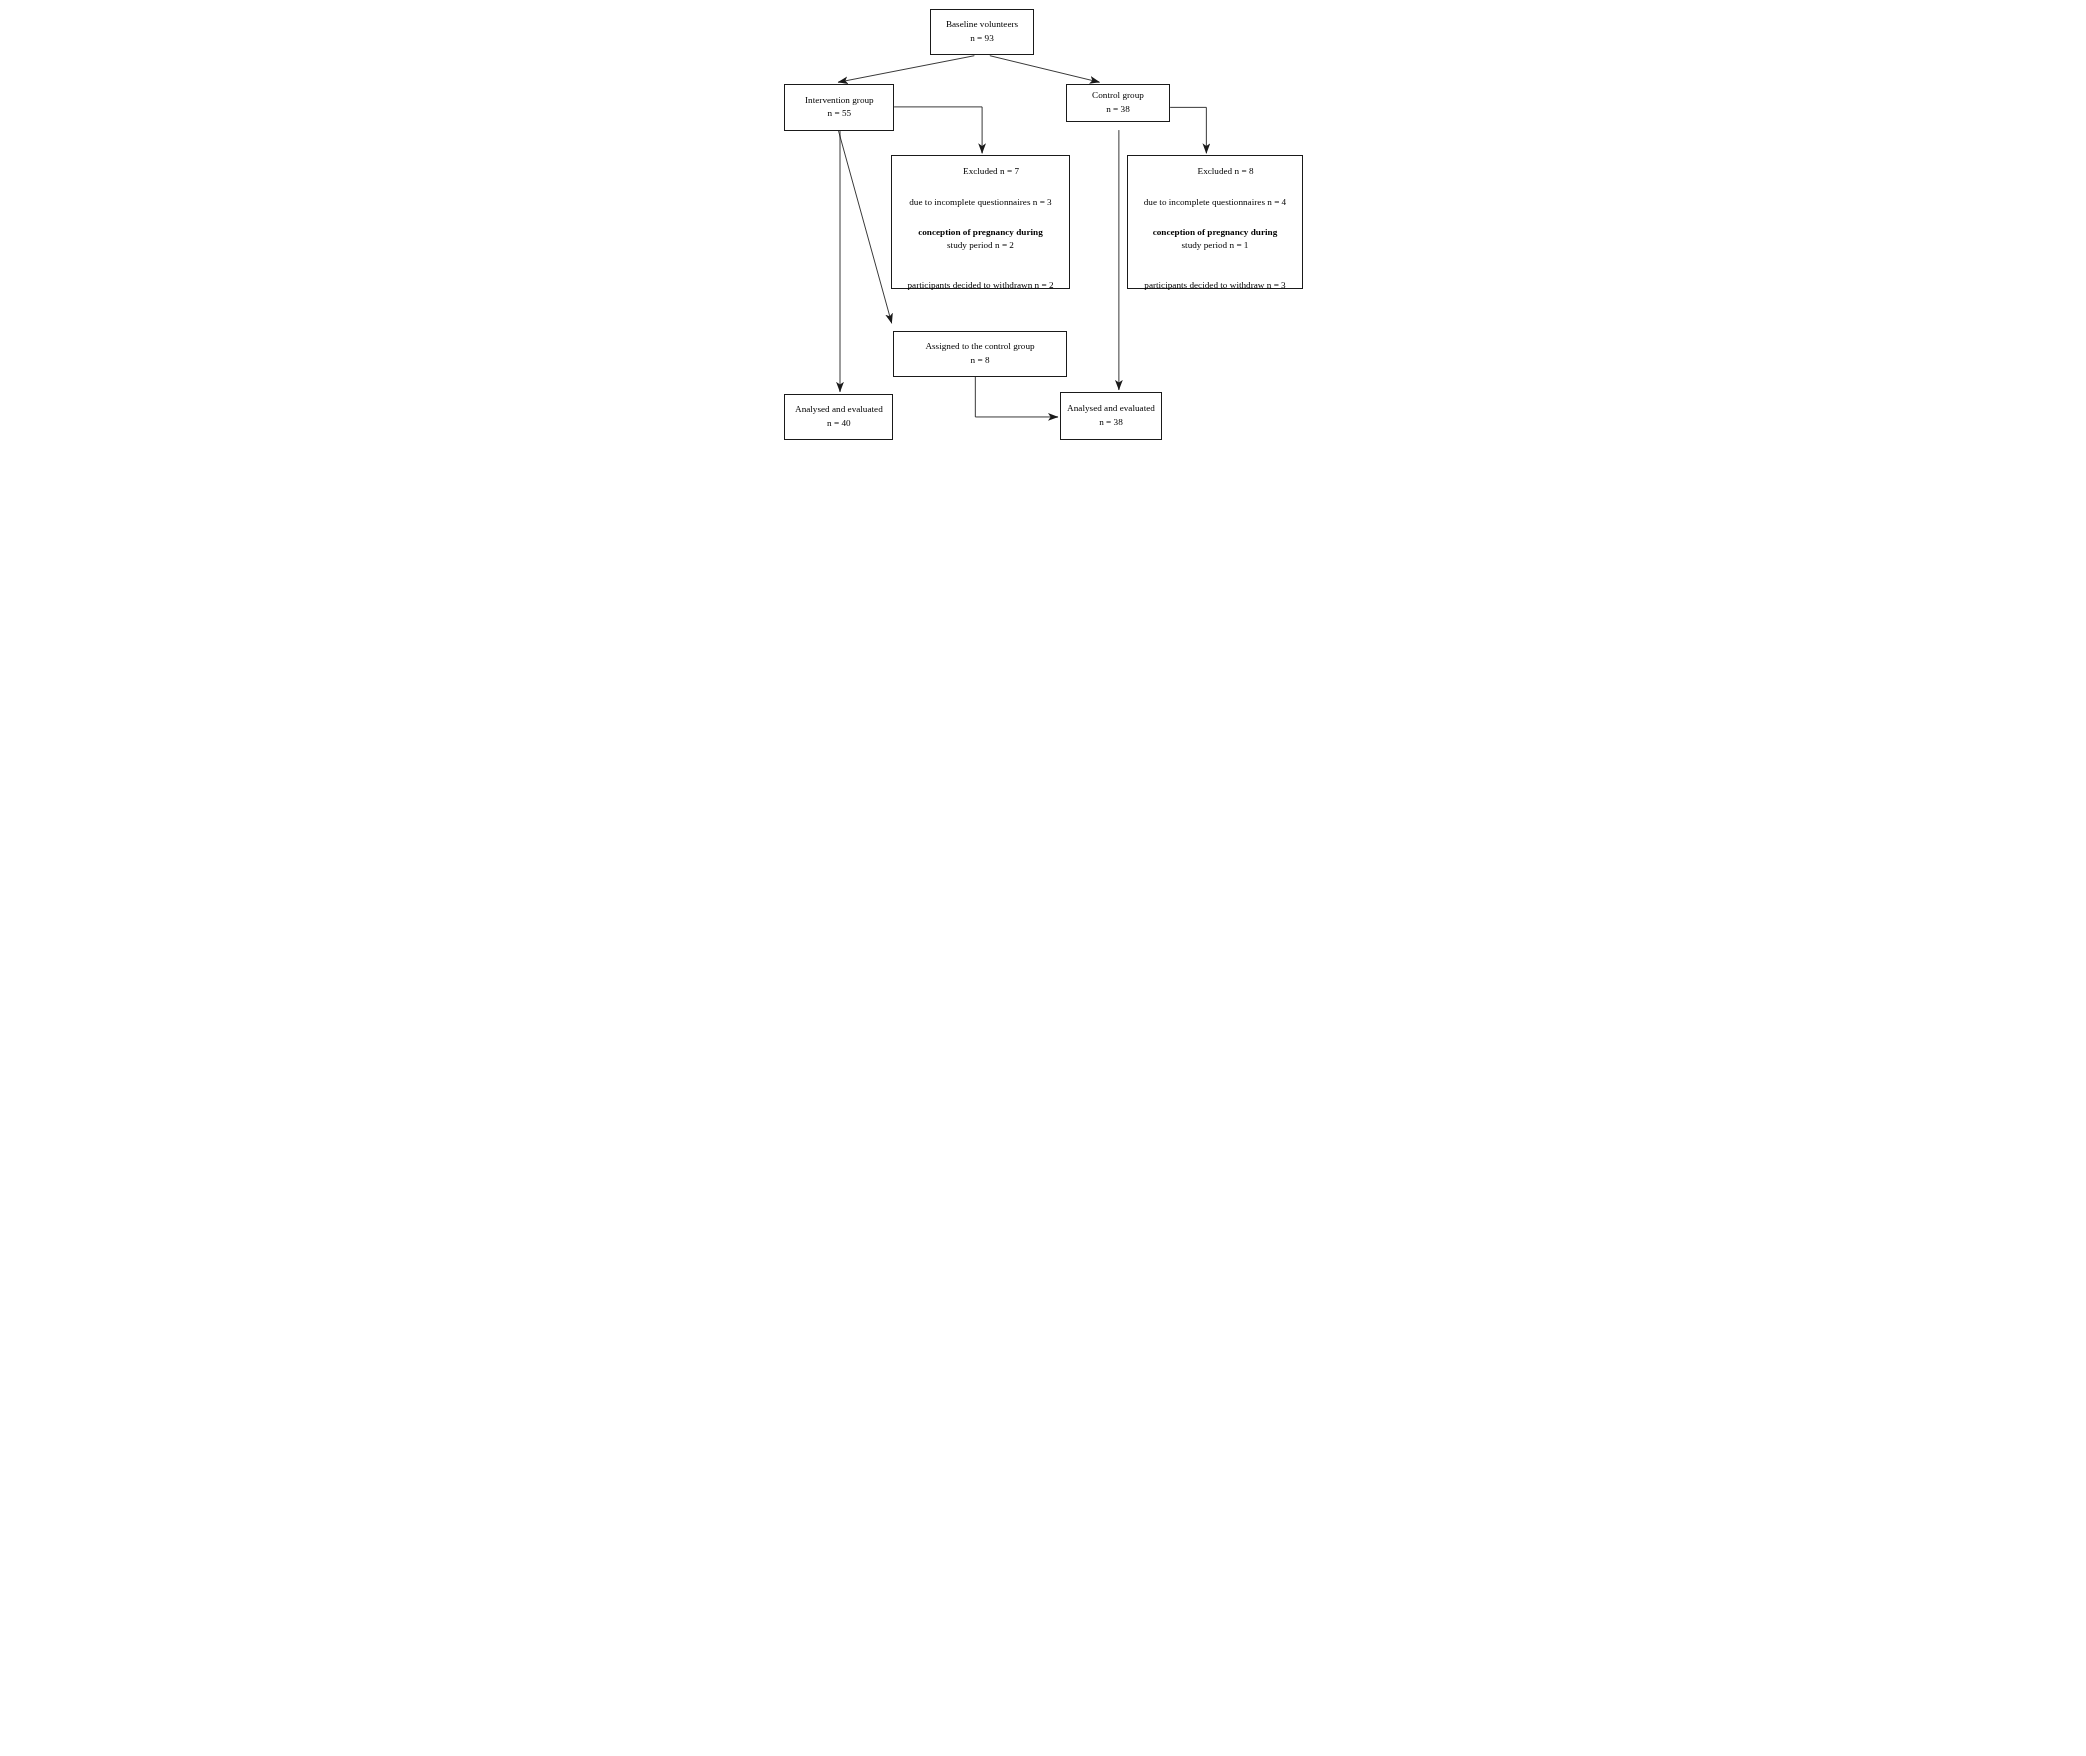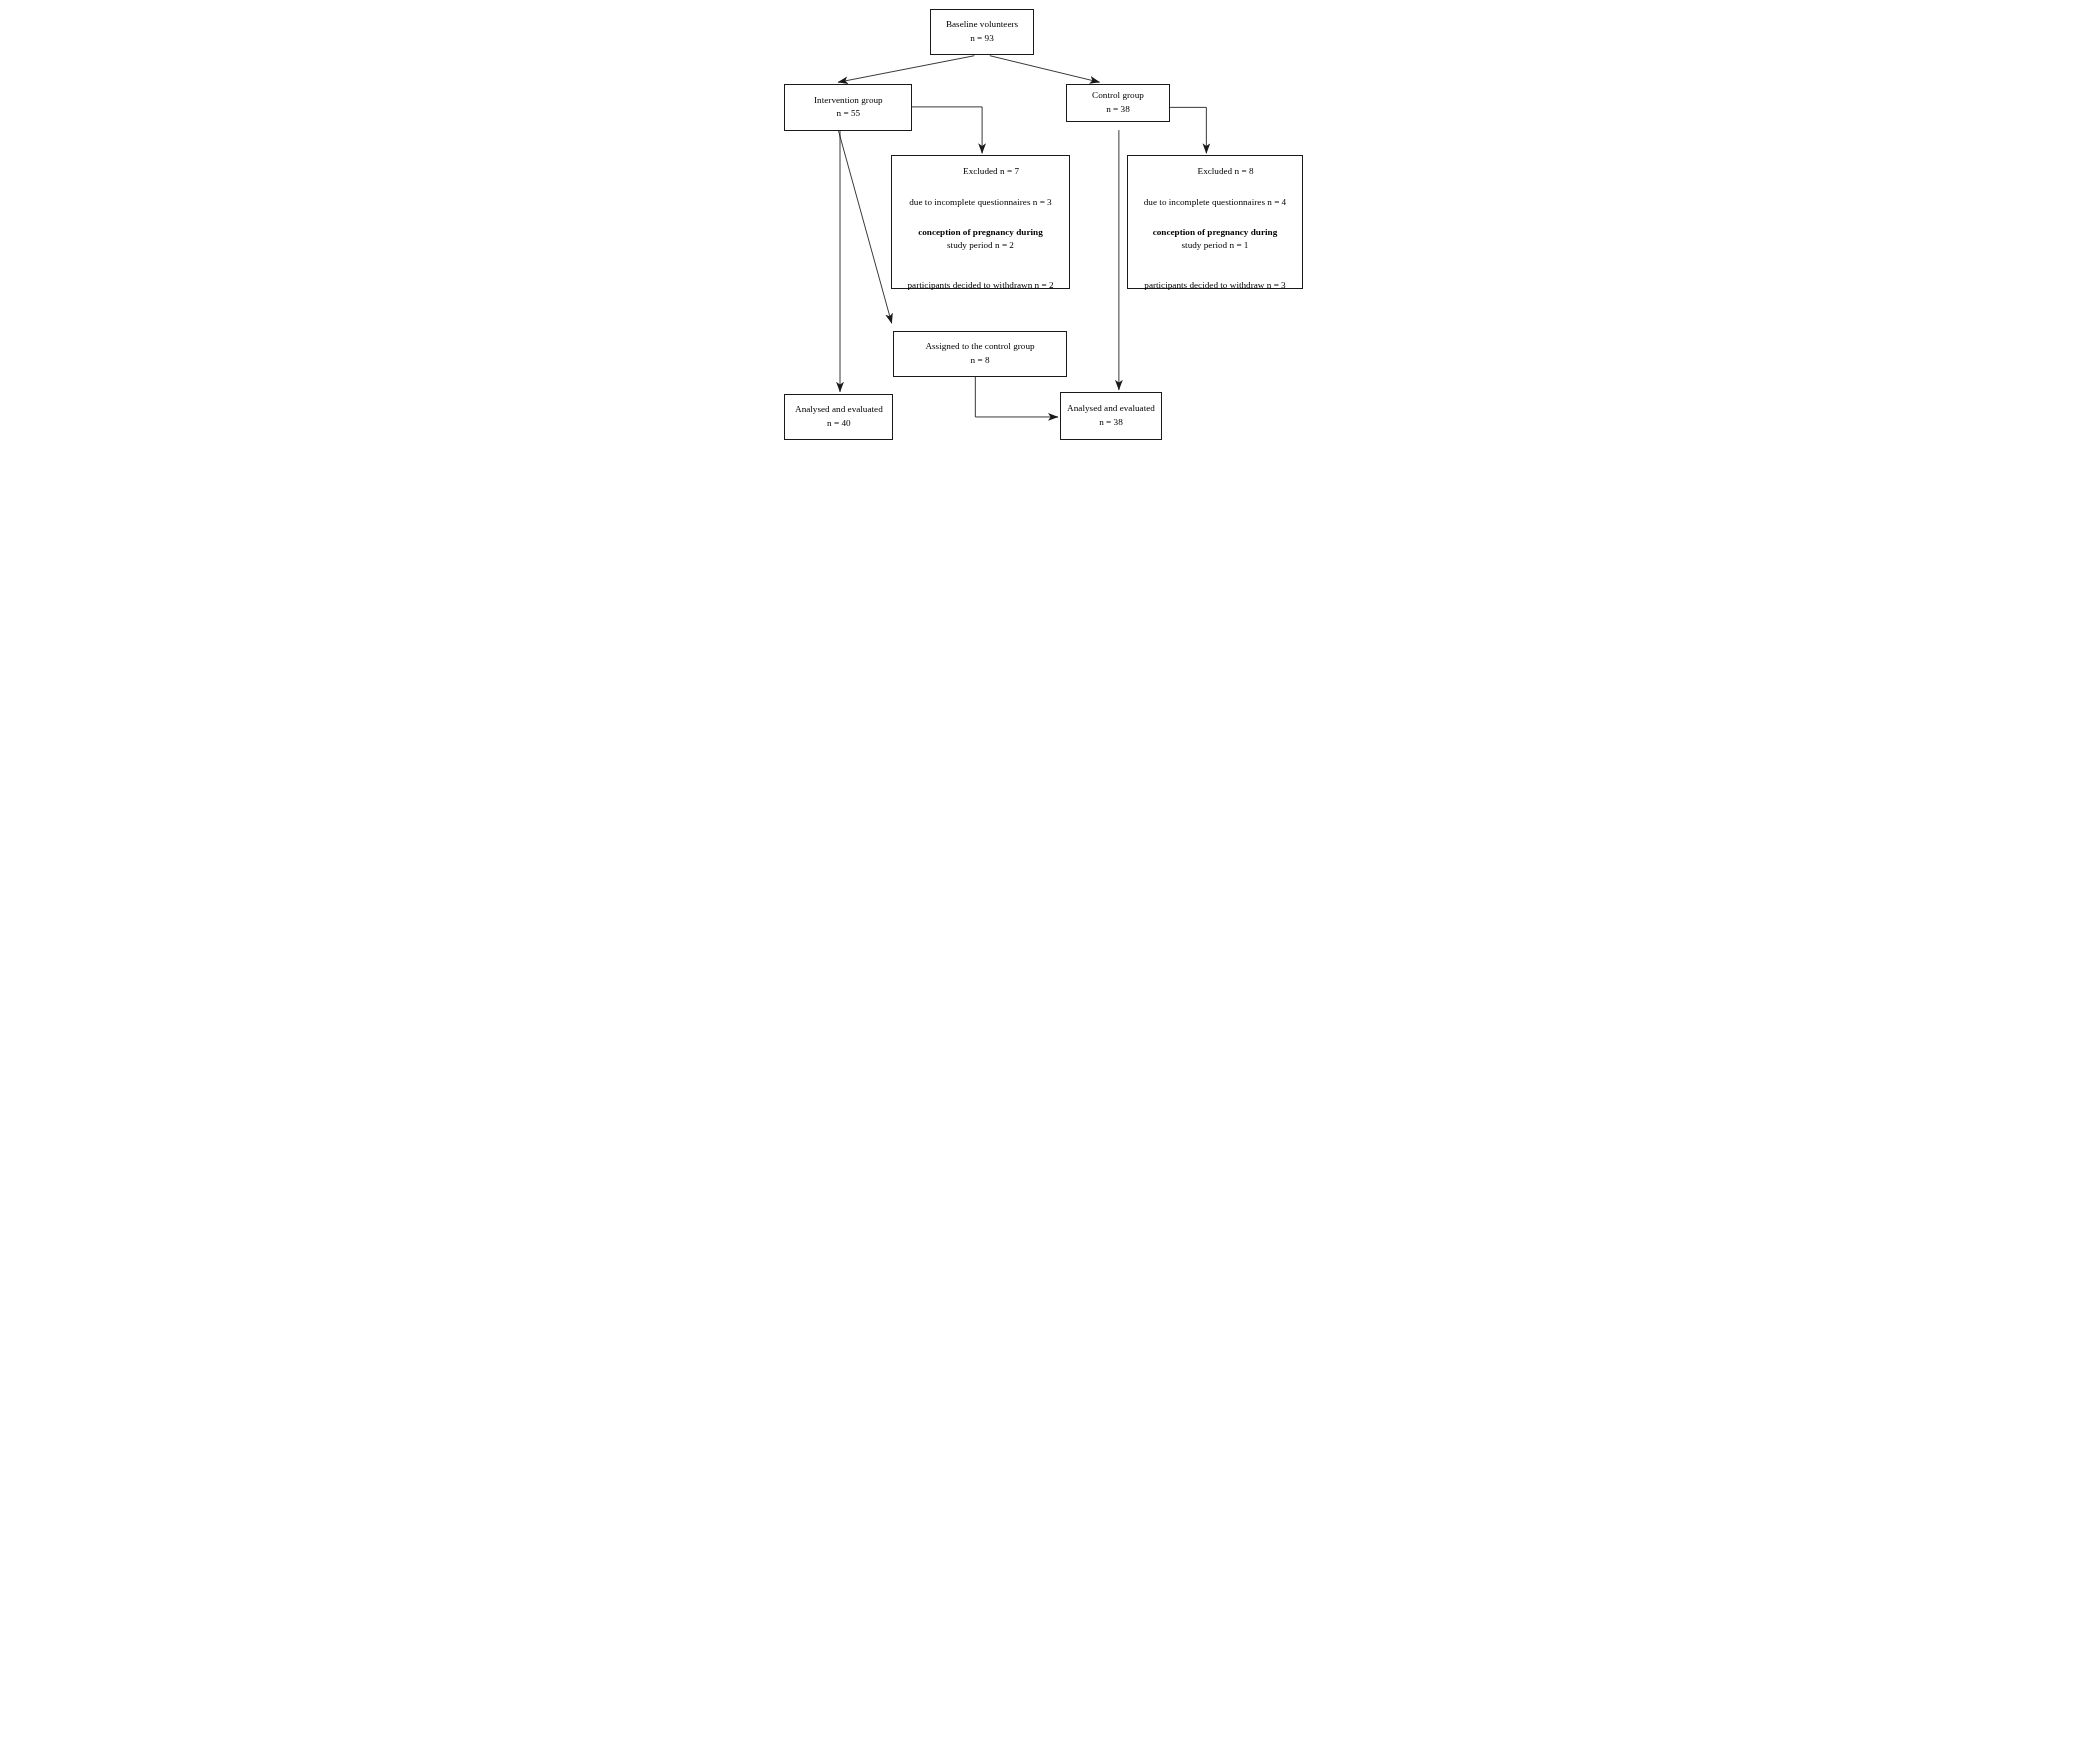--- a/index.html
+++ b/index.html
@@ -41,21 +41,21 @@
     flex-direction: column;
     align-items: center;
     justify-content: center;
     text-align: center;
     font-size: 9.2px;
     line-height: 1.45;
   }
   .node .bx-line { display: block; }
   
   .n-baseline        { left: 148px; top: 3.9px;   width: 104px; height: 46px; }
-  .n-intervention    { left: 2.4px;   top: 79px; width: 128px; height: 47px; }
+  .n-intervention    { left: 2.4px;   top: 79px; width: 110px; height: 47px; }
   .n-control         { left: 284px; top: 79px; width: 104px; height: 38px; }
   .n-assigned        { left: 111px; top: 306px; width: 174px; height: 46px; margin-top: 20px; }
   .n-analysed-left   { left: 2.4px;   top: 389px; width: 109px; height: 46px; }
   .n-analysed-right  { left: 278px; top: 387px; width: 102px; height: 48px; }
   
   .n-excluded-left   { left: 109px; top: 150px; width: 179px; height: 134px; }
   .n-excluded-right  { left: 345px; top: 150px; width: 176px; height: 134px; }
   .node.excluded {
     justify-content: flex-start;
     padding: 0 1.9px;

